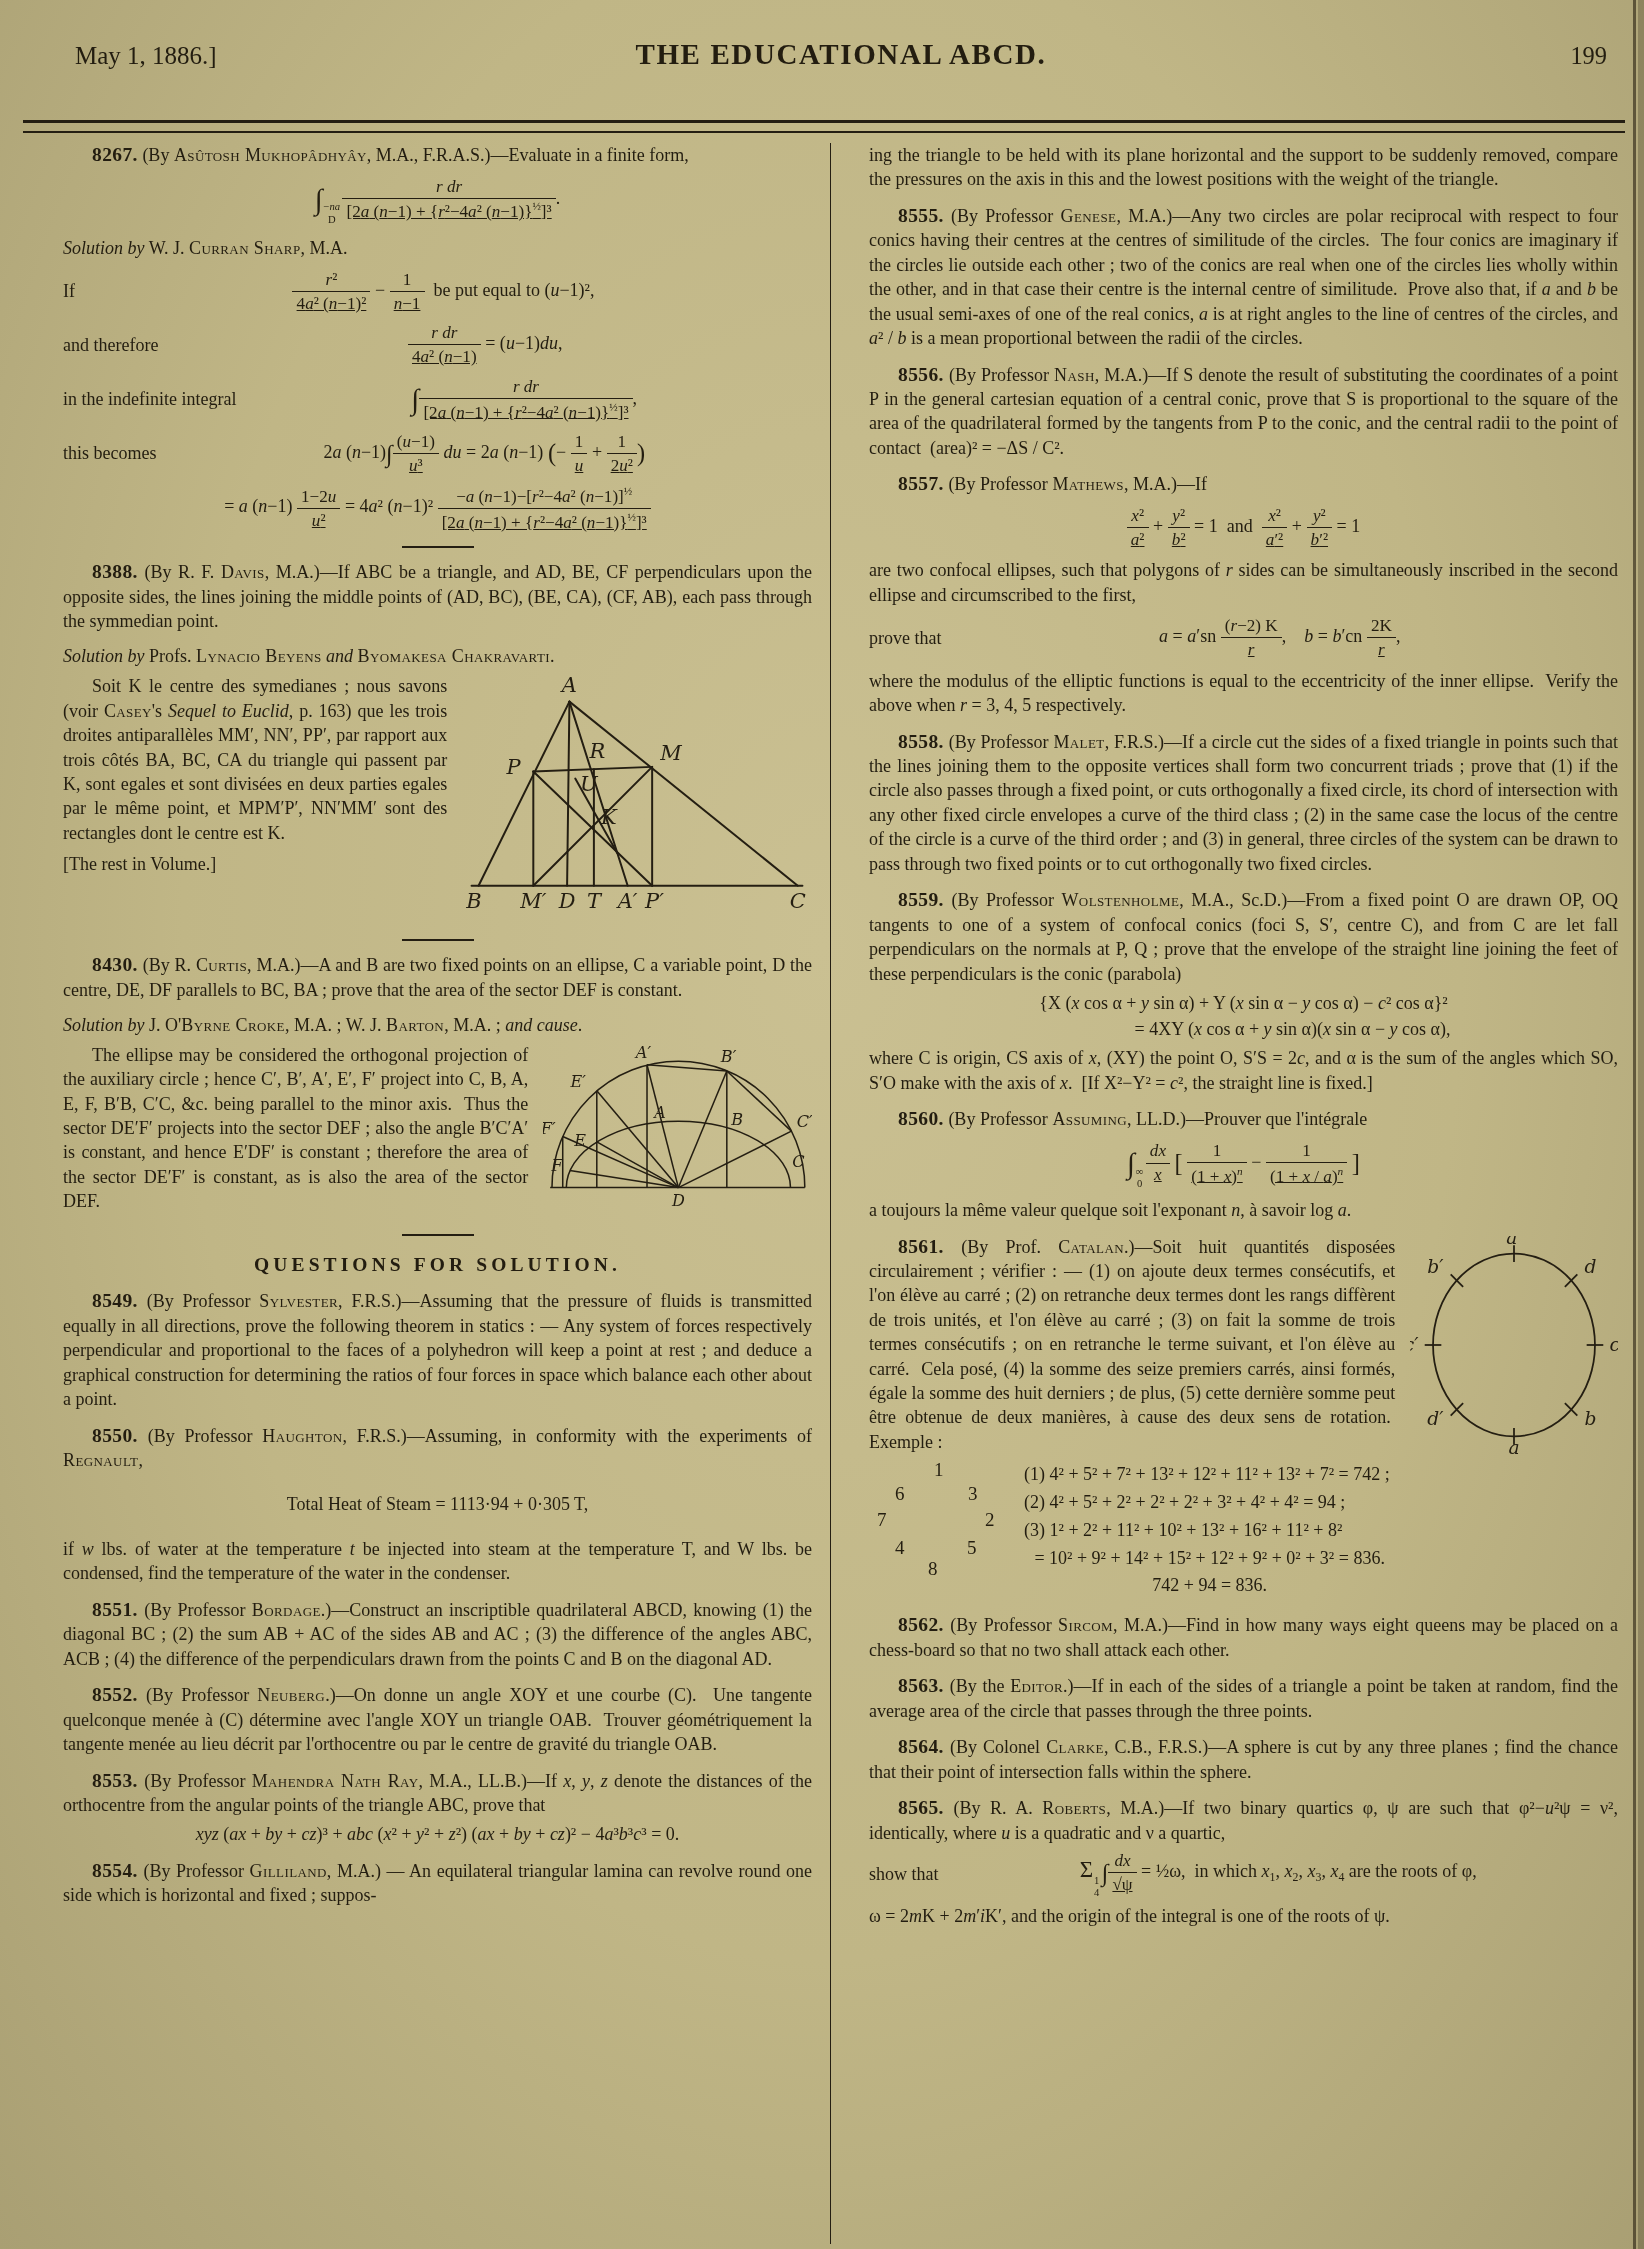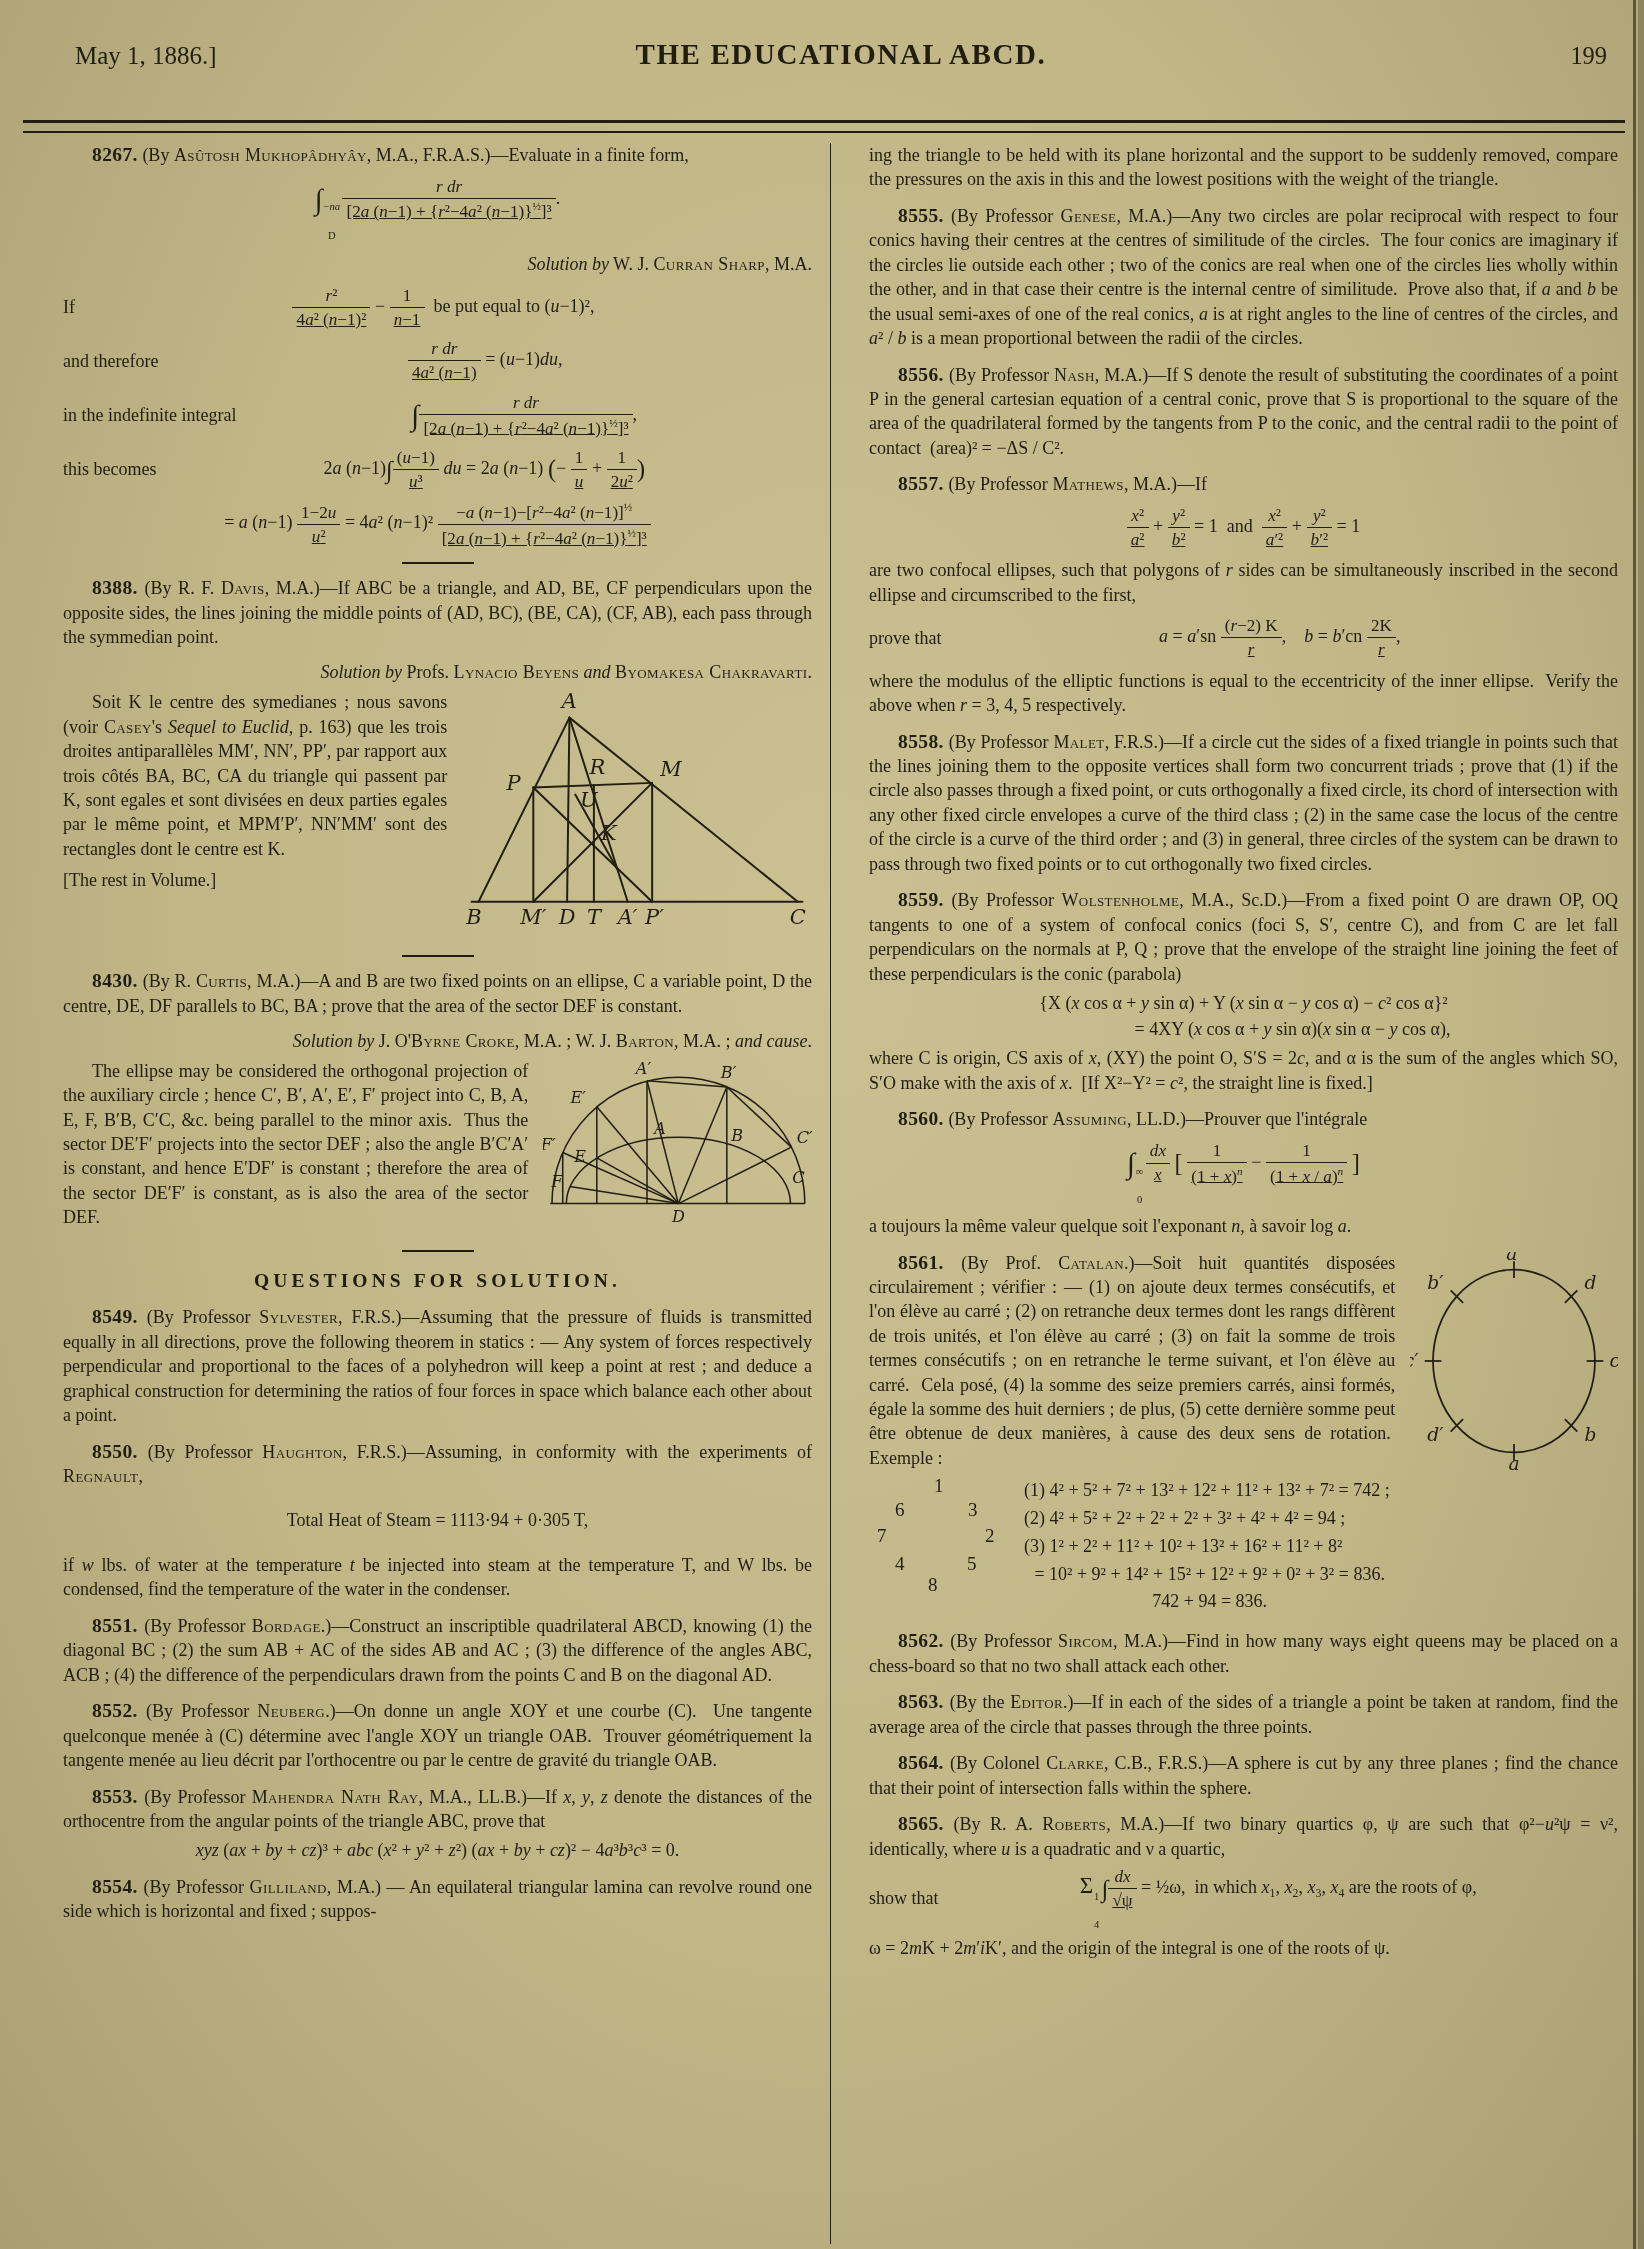--- a/index.html
+++ b/index.html
@@ -16,35 +16,35 @@
   .drule{position:absolute;top:120px;left:23px;right:19.5px;height:8.1px;border-top:3.3px solid #241e12;border-bottom:2.4px solid #241e12;}
 
   .cols{position:absolute;top:143px;left:63px;right:26px;bottom:6.5px;display:flex;}
   .col{flex:1;}
   .col.left{padding-right:18px;max-width:757px;}
   .col.right{border-left:1.6px solid #241e12;padding-left:38px;}
 
   p{margin:0;text-align:justify;}
   p.prob{text-indent:29px;margin-top:12.2px;}
   p.noind{text-indent:0;}
-  .sol{margin:10.6px 0 5.7px;text-align:right;text-indent:0;font-family:Liberation Serif, serif;}
+  .sol{margin:10.6px 0 5.7px;text-align:left;text-indent:0;font-family:Liberation Serif, serif;}
   .qn{font-size:19.5px;letter-spacing:0.4px;}
   .sc{font-variant:small-caps;letter-spacing:0.4px;}
   sup,sub{font-size:.66em;}
   .sep{width:72px;height:2.4px;background:#241e12;margin:13px auto 4.9px;}
   .qfs{text-align:center;font-weight:bold;letter-spacing:4.1px;font-size:19.5px;margin:16.3px 0 6.5px;text-indent:0;}
 
   
   .fr{display:inline-block;text-align:center;vertical-align:middle;font-size:.95em;line-height:1.25;}
   .fr .nu{display:block;border-bottom:1.2px solid #241e12;padding:0 4.1px 0.8px;}
   .fr .de{display:block;padding:0.8px 4.1px 0;text-decoration:underline;}
   .int{font-size:29px;vertical-align:-5.7px;font-style:normal;}
   .int.sm{font-size:24.4px;vertical-align:-4.1px;}
   .sig{font-size:23px;}
-  .lim{display:inline-flex;flex-direction:column;font-size:10.6px;line-height:1.15;vertical-align:-7.3px;margin:0 2.4px 0 0.8px;text-align:center;gap:16px;}
+  .lim{display:inline-flex;flex-direction:column;font-size:10.6px;line-height:1.15;vertical-align:-7.3px;margin:0 2.4px 0 0.8px;text-align:center;}
   .lim sup,.lim sub{display:block;font-size:10.6px;}
   .bp{font-size:24.4px;vertical-align:-3.3px;}
   .disp{text-align:center;margin:8.1px 0;text-indent:0;}
   .eqrow{display:flex;align-items:center;margin:8.1px 0;text-indent:0;}
   .eqrow .lbl{flex:none;}
   .eqrow .mid{flex:1;text-align:center;}
 
   .figR{float:right;margin:1.6px 0 3.3px 14.7px;}
   svg .ln{stroke:#241e12;stroke-width:1.7;fill:none;}
   svg text{font-style:italic;font-size:18px;fill:#241e12;font-family:"DejaVu Serif",serif;}

